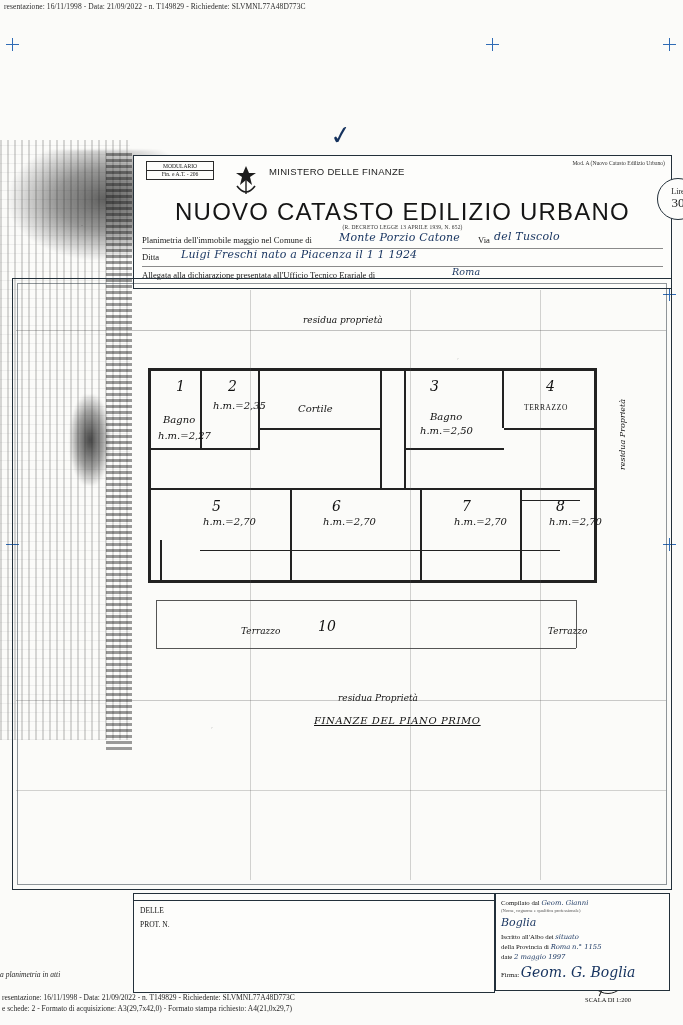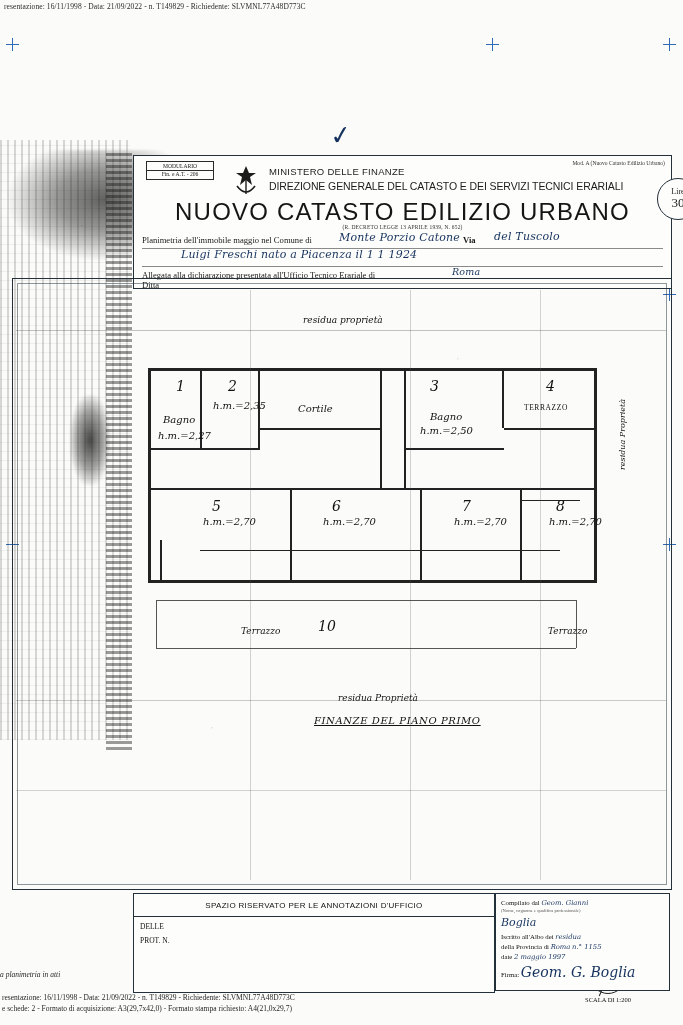--- a/index.html
+++ b/index.html
@@ -248,36 +248,35 @@
 
     <div class="emblem">
       <svg width="30" height="36" viewBox="0 0 30 36" aria-hidden="true">
         <path d="M15 2 L18 9 L25 9 L19 13 L21 21 L15 16 L9 21 L11 13 L5 9 L12 9 Z" fill="#1c1c1c"></path>
         <path d="M6 22 Q15 34 24 22" stroke="#1c1c1c" stroke-width="1.6" fill="none"></path>
         <path d="M15 16 L15 30" stroke="#1c1c1c" stroke-width="1.4"></path>
       </svg>
     </div>
 
     <div class="min1">MINISTERO DELLE FINANZE</div>
-    <div class="min2">DIREZIONE GENERALE DEL CATASTO E DEI SERVIZI TECNICI ERARIALI</div>
     <div class="bigtitle">NUOVO CATASTO EDILIZIO URBANO</div>
     <div class="lawref">(R. DECRETO LEGGE 13 APRILE 1939, N. 652)</div>
 
     <div class="lirebadge">
       <span>Lire</span>
       <span class="amt">30</span>
     </div>
 
     <div class="line-txt" style="left:8px;top:79px;">Planimetria dell'immobile maggio nel Comune di</div>
     <div class="line-txt hand" style="left:205px;top:75px;">Monte Porzio Catone</div>
-    <div class="line-txt" style="left:329px;top:79px;font-weight:bold;">Via</div>
+    <div class="line-txt" style="left:344px;top:79px;">Via</div>
     <div class="line-txt hand" style="left:360px;top:74px;">del Tuscolo</div>
     <div class="underline-row" style="top:92px;"></div>
 
-    <div class="line-txt" style="left:8px;top:96px;margin-top:28px;">Ditta</div>
+    <div class="line-txt" style="left:8px;top:96px;">Ditta</div>
     <div class="line-txt hand" style="left:34px;top:92px;margin-left:13px;">Luigi Freschi nato a Piacenza il 1 1 1924</div>
     <div class="underline-row" style="top:110px;"></div>
 
     <div class="line-txt" style="left:8px;top:114px;">Allegata alla dichiarazione presentata all'Ufficio Tecnico Erariale di</div>
     <div class="line-txt hand sm" style="left:318px;top:110px;">Roma</div>
   </div>
 
   <div class="frame">
     <div class="frame-inner"></div>
   </div>
@@ -351,36 +350,35 @@
     <div class="lbl hw" style="left:314px;top:715px;font-size:10px;text-decoration:underline;letter-spacing:.6px;">FINANZE DEL PIANO PRIMO</div>
 
     <div class="compass">
       <div class="ttl">ORIENTAMENTO</div>
       <div class="ring"></div>
       <div class="scale">SCALA DI 1:200</div>
     </div>
   </div>
 
   <div class="botleft">
-    <div class="t">SPAZIO RISERVATO PER LE ANNOTAZIONI D'UFFICIO</div>
     <div class="sep"></div>
     <div class="f">DELLE</div>
     <div class="f">PROT. N.</div>
   </div>
 
   <div class="botright">
     <div class="r">
       <span>Compilato dal</span>
       <span class="sig">Geom. Gianni</span>
     </div>
     <div class="r" style="font-size:4.6px;color:#555;">(Nome, cognome e qualifica professionale)</div>
     <div class="r sig" style="font-size:11px;">Boglia</div>
     <div class="r">
       <span>Iscritto all'Albo dei</span>
-      <span class="sig">residua</span>
+      <span class="sig">situato</span>
     </div>
     <div class="r">
       <span>della Provincia di</span>
       <span class="sig">Roma</span>
       <span class="sig">n.° 1155</span>
     </div>
     <div class="r">
       <span>date</span>
       <span class="sig">2 maggio 1997</span>
     </div>

